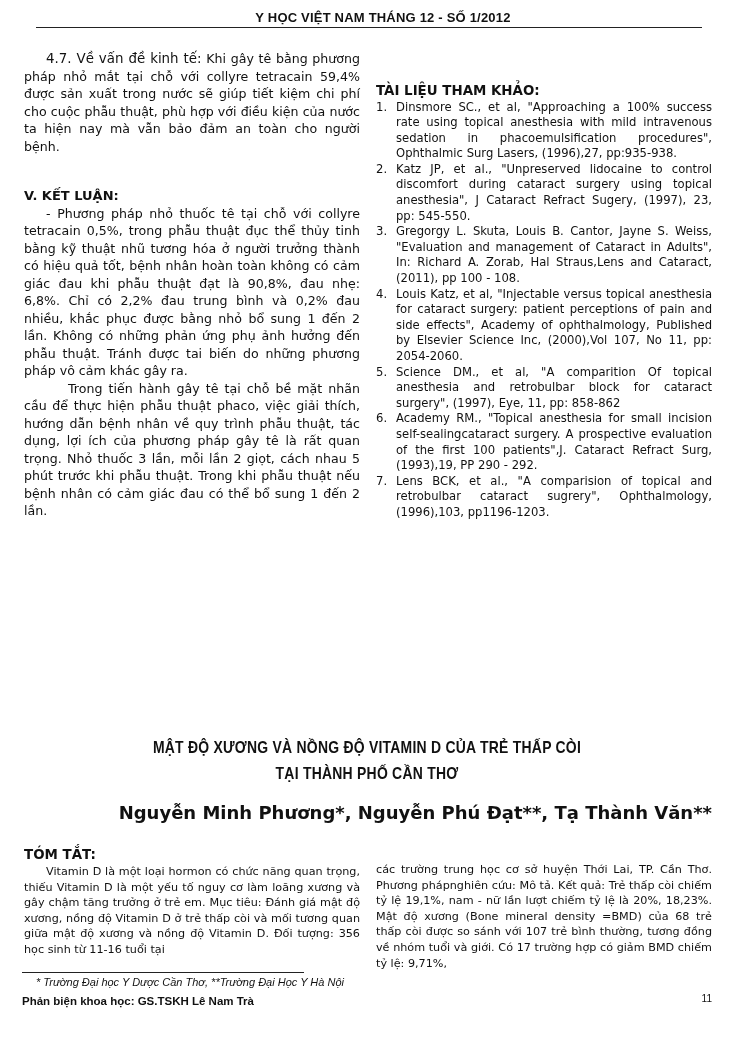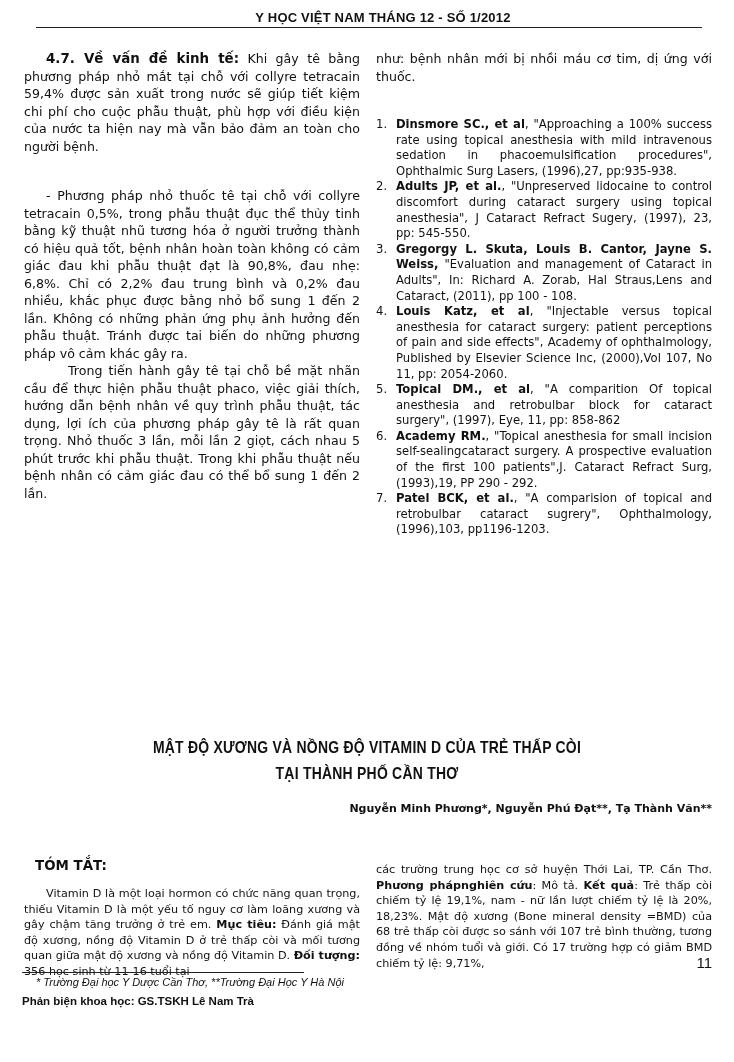--- a/index.html
+++ b/index.html
@@ -5,58 +5,59 @@
   html, body { margin:0; padding:0; background:#fff; }
   body { width:734px; height:1062px; position:relative; overflow:hidden; color:#111;
          font-family:"DejaVu Sans", sans-serif; }
   .header { position:absolute; left:0; top:10px; width:734px; text-align:center;
             font-family:"Liberation Sans", sans-serif; font-weight:bold; font-size:13px; letter-spacing:0.2px;margin-left:16px; }
   .header-rule { position:absolute; left:36px; top:27px; width:666px; height:0; border-top:1px solid #222; }
   .col { position:absolute; font-size:12.6px; line-height:17.5px; text-align:justify; }
   .col p { margin:0; }
   .indent { text-indent:22px; }
   .indent2 { text-indent:44px; }
-  .sec-h { font-weight:bold; font-size:13px; margin:11px; }
-  .b { font-weight:bold; }
+  .sec-h { font-weight:bold; font-size:13px; margin:0; }
+  .b { font-weight:normal; }
   .refs { margin:0; padding:0; list-style:none; font-size:11.6px; line-height:15.6px; }
   .refs li { position:relative; padding-left:20px; text-align:justify; }
   .refs .num { position:absolute; left:0; top:0; }
   .title { position:absolute; left:40px; width:654px; text-align:center; font-family:"Liberation Sans", sans-serif;
            font-weight:bold; font-size:17px; line-height:26px; transform:scaleX(0.82); transform-origin:center; letter-spacing:0.3px; }
-  .authors { position:absolute; right:22px; top:802px; font-weight:bold; font-size:11px; }
+  .authors { position:absolute; right:22px; top:802px; font-weight:bold; font-size:18px; }
   .abs-col { position:absolute; font-size:11.2px; line-height:15.6px; text-align:justify; }
   .footer-rule { position:absolute; left:22px; top:972px; width:282px; border-top:1px solid #222; }
   .foot1 { position:absolute; left:36px; top:976px; font-family:"Liberation Sans", sans-serif; font-style:italic; font-size:11px; }
   .foot2 { position:absolute; left:22px; top:995px; font-family:"Liberation Sans", sans-serif; font-weight:bold; font-size:11.5px; }
-  .pagenum { position:absolute; right:22px; top:954px; font-family:Liberation Sans, sans-serif; font-size:15px; }
+  .pagenum { position:absolute; right:22px; top:993px; font-family:Liberation Sans, sans-serif; font-size:10px; }
 </style>
 </head>
 <body>
 
 <div class="header">Y HỌC VIỆT NAM THÁNG 12 - SỐ 1/2012</div>
 <div class="header-rule"></div>
 
 <div class="col" style="left:24px; top:50px; width:336px;">
   <p class="indent"><span class="b" style="font-size:13.4px">4.7. Về vấn đề kinh tế:</span><span> Khi gây tê bằng phương pháp nhỏ mắt tại chỗ với collyre tetracain 59,4% được sản xuất trong nước sẽ giúp tiết kiệm chi phí cho cuộc phẫu thuật, phù hợp với điều kiện của nước ta hiện nay mà vẫn bảo đảm an toàn cho người bệnh.</span></p>
   <div style="height:32px"></div>
+  <p class="sec-h">V. KẾT LUẬN:</p>
   <p class="indent">- Phương pháp nhỏ thuốc tê tại chỗ với collyre tetracain 0,5%, trong phẫu thuật đục thể thủy tinh bằng kỹ thuật nhũ tương hóa ở người trưởng thành có hiệu quả tốt, bệnh nhân hoàn toàn không có cảm giác đau khi phẫu thuật đạt là 90,8%, đau nhẹ: 6,8%. Chỉ có 2,2% đau trung bình và 0,2% đau nhiều, khắc phục được bằng nhỏ bổ sung 1 đến 2 lần. Không có những phản ứng phụ ảnh hưởng đến phẫu thuật. Tránh được tai biến do những phương pháp vô cảm khác gây ra.</p>
   <p class="indent2">Trong tiến hành gây tê tại chỗ bề mặt nhãn cầu để thực hiện phẫu thuật phaco, việc giải thích, hướng dẫn bệnh nhân về quy trình phẫu thuật, tác dụng, lợi ích của phương pháp gây tê là rất quan trọng. Nhỏ thuốc 3 lần, mỗi lần 2 giọt, cách nhau 5 phút trước khi phẫu thuật. Trong khi phẫu thuật nếu bệnh nhân có cảm giác đau có thể bổ sung 1 đến 2 lần.</p>
 </div>
 
 <div class="col" style="left:376px; top:50px; width:336px;">
-  <p>như: bệnh nhân mới bị nhồi máu cơ tim, dị ứng với thuốc.</p>
   <div style="height:32px"></div>
+  <p class="sec-h" style="font-size:13.4px">TÀI LIỆU THAM KHẢO:</p>
   <ol class="refs" id="refs-list">
       <li><span class="num">1.</span><span class="b">Dinsmore SC., et al</span><span>, "Approaching a 100% success rate using topical anesthesia with mild intravenous sedation in phacoemulsification procedures", Ophthalmic Surg Lasers, (1996),27, pp:935-938.</span></li>
-      <li><span class="num">2.</span><span class="b">Adults JP, et al.</span><span>, "Unpreserved lidocaine to control discomfort during cataract surgery using topical anesthesia", J Cataract Refract Sugery, (1997), 23, pp: 545-550.</span></li>
+      <li><span class="num">2.</span><span class="b">Katz JP, et al.</span><span>, "Unpreserved lidocaine to control discomfort during cataract surgery using topical anesthesia", J Cataract Refract Sugery, (1997), 23, pp: 545-550.</span></li>
       <li><span class="num">3.</span><span class="b">Gregorgy L. Skuta, Louis B. Cantor, Jayne S. Weiss,</span><span> "Evaluation and management of Cataract in Adults", In: Richard A. Zorab, Hal Straus,Lens and Cataract, (2011), pp 100 - 108.</span></li>
       <li><span class="num">4.</span><span class="b">Louis Katz, et al</span><span>, "Injectable versus topical anesthesia for cataract surgery: patient perceptions of pain and side effects", Academy of ophthalmology, Published by Elsevier Science Inc, (2000),Vol 107, No 11, pp: 2054-2060.</span></li>
-      <li><span class="num">5.</span><span class="b">Topical DM., et al</span><span>, "A comparition Of topical anesthesia and retrobulbar block for cataract surgery", (1997), Eye, 11, pp: 858-862</span></li>
+      <li><span class="num">5.</span><span class="b">Science DM., et al</span><span>, "A comparition Of topical anesthesia and retrobulbar block for cataract surgery", (1997), Eye, 11, pp: 858-862</span></li>
       <li><span class="num">6.</span><span class="b">Academy RM.</span><span>, "Topical anesthesia for small incision self-sealingcataract surgery. A prospective evaluation of the first 100 patients",J. Cataract Refract Surg, (1993),19, PP 290 - 292.</span></li>
-      <li><span class="num">7.</span><span class="b">Patel BCK, et al.</span><span>, "A comparision of topical and retrobulbar cataract sugrery", Ophthalmology, (1996),103, pp1196-1203.</span></li>
+      <li><span class="num">7.</span><span class="b">Lens BCK, et al.</span><span>, "A comparision of topical and retrobulbar cataract sugrery", Ophthalmology, (1996),103, pp1196-1203.</span></li>
     </ol>
 </div>
 
 <div class="title" style="top:735px;">MẬT ĐỘ XƯƠNG VÀ NỒNG ĐỘ VITAMIN D CỦA TRẺ THẤP CÒI</div>
 <div class="title" style="top:761px;">TẠI THÀNH PHỐ CẦN THƠ</div>
 <div class="authors">Nguyễn Minh Phương*, Nguyễn Phú Đạt**, Tạ Thành Văn**</div>
 
 <div class="abs-col" style="left:24px; top:846px; width:336px;">
   <p class="sec-h" style="font-size:13.4px; line-height:18px;">TÓM TẮT:</p>
   <p class="indent" style="margin:0"><span>Vitamin D là một loại hormon có chức năng quan trọng, thiếu Vitamin D là một yếu tố nguy cơ làm loãng xương và gây chậm tăng trưởng ở trẻ em. </span><span class="b">Mục tiêu:</span><span> Đánh giá mật độ xương, nồng độ Vitamin D ở trẻ thấp còi và mối tương quan giữa mật độ xương và nồng độ Vitamin D. </span><span class="b">Đối tượng:</span><span> 356 học sinh từ 11-16 tuổi tại</span></p>

